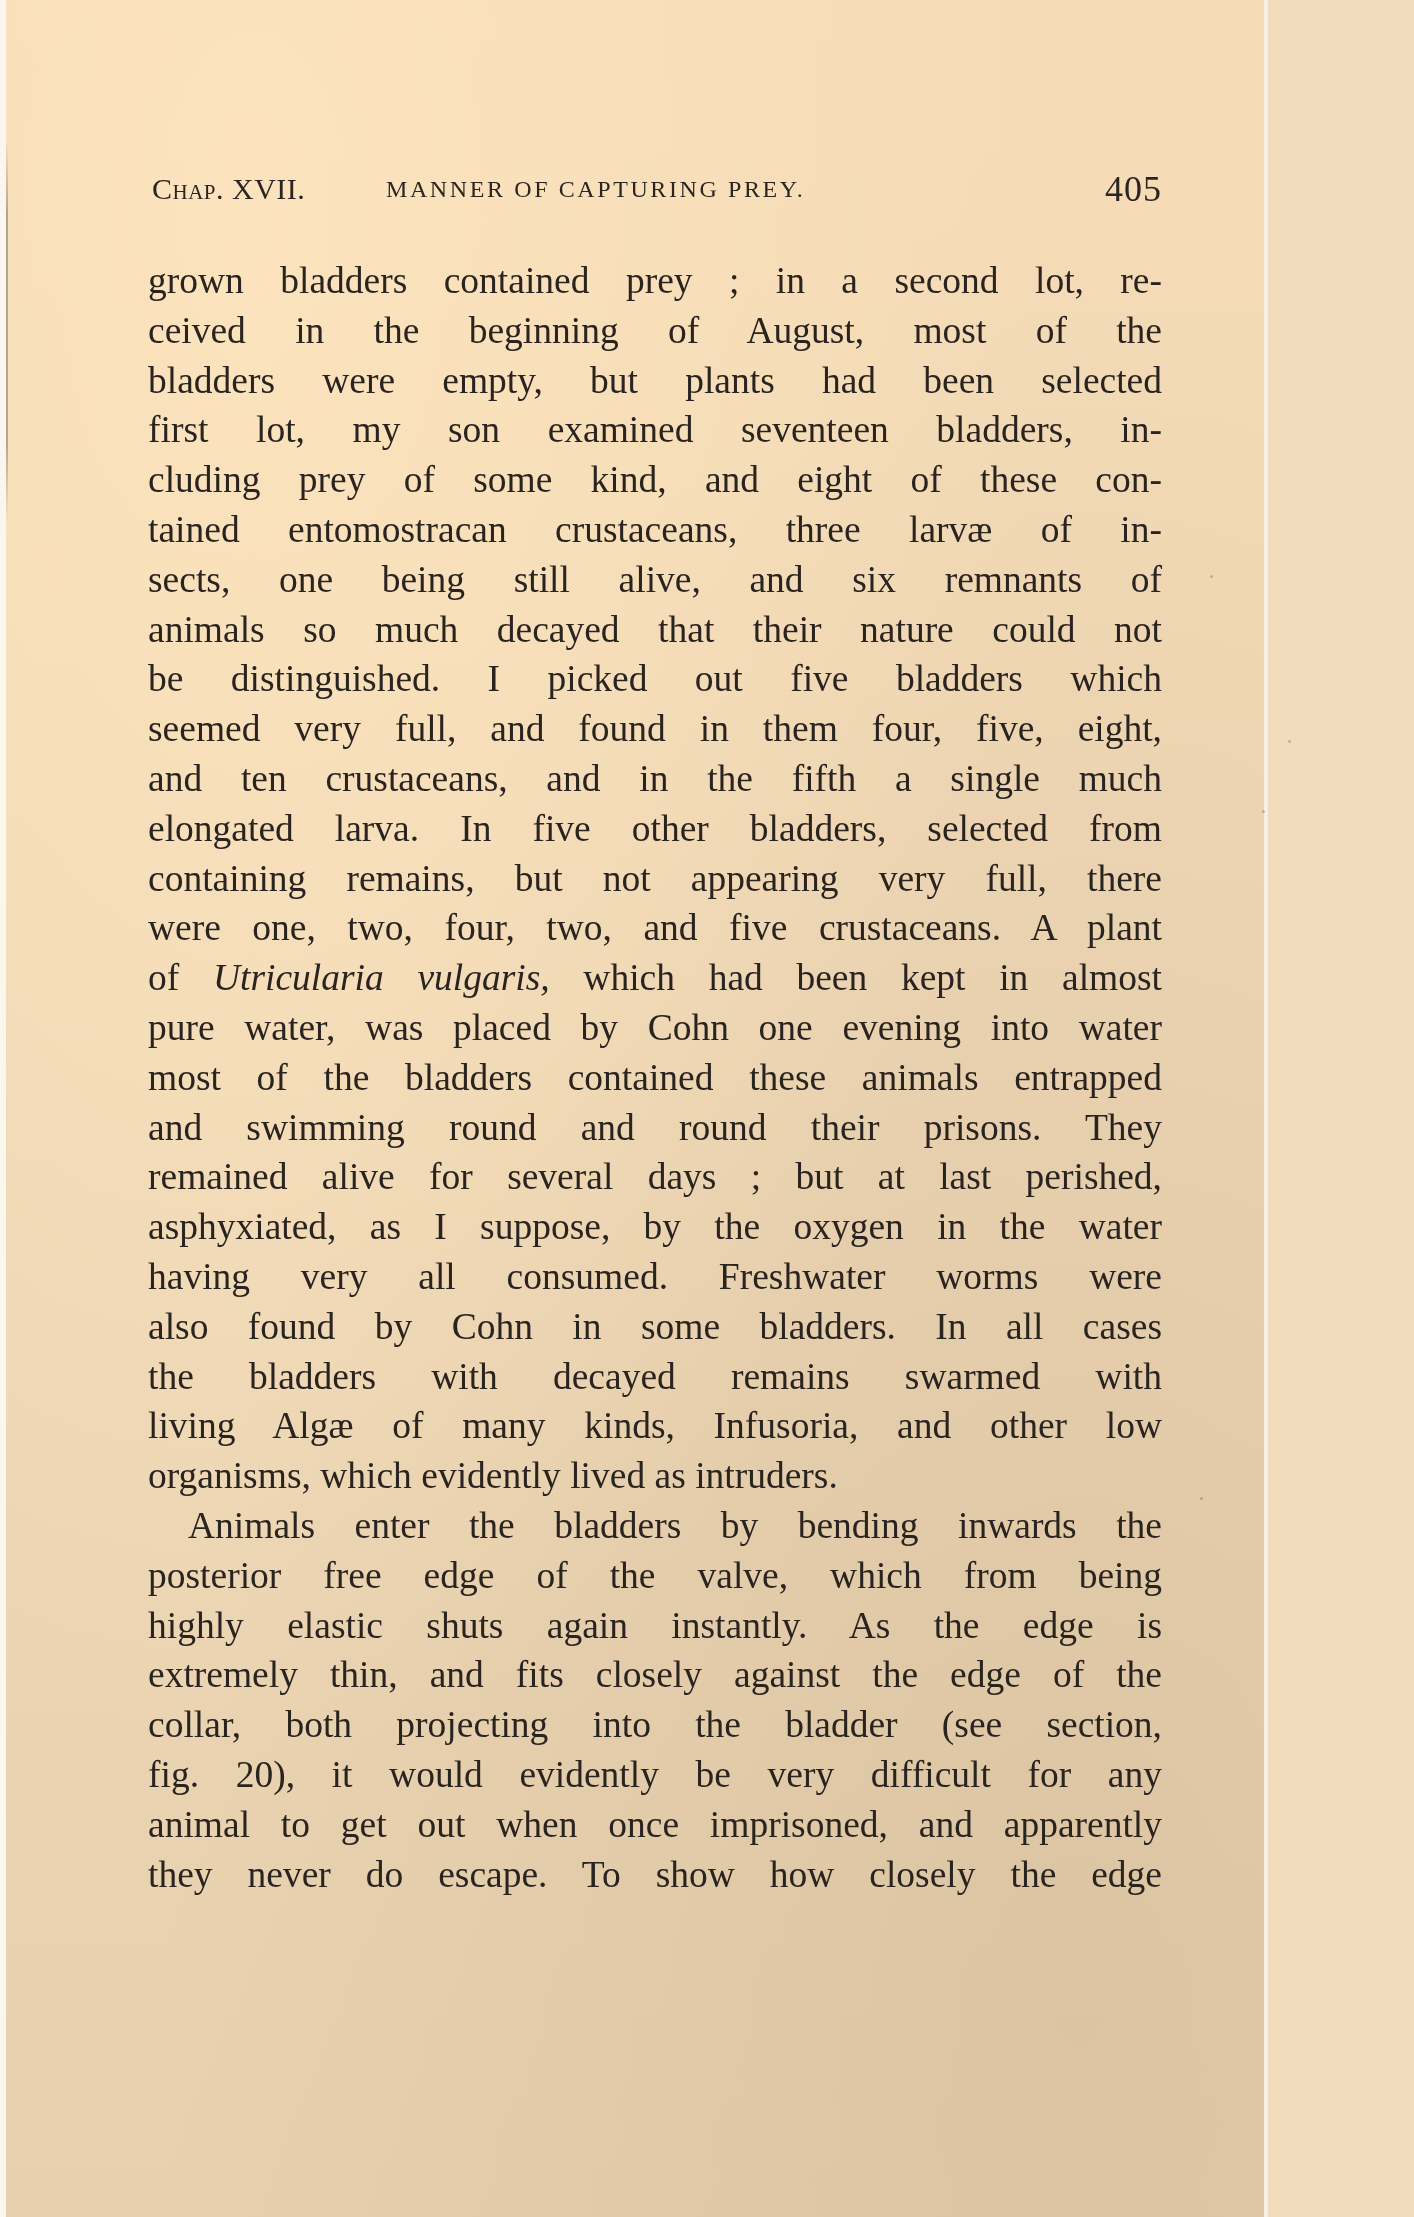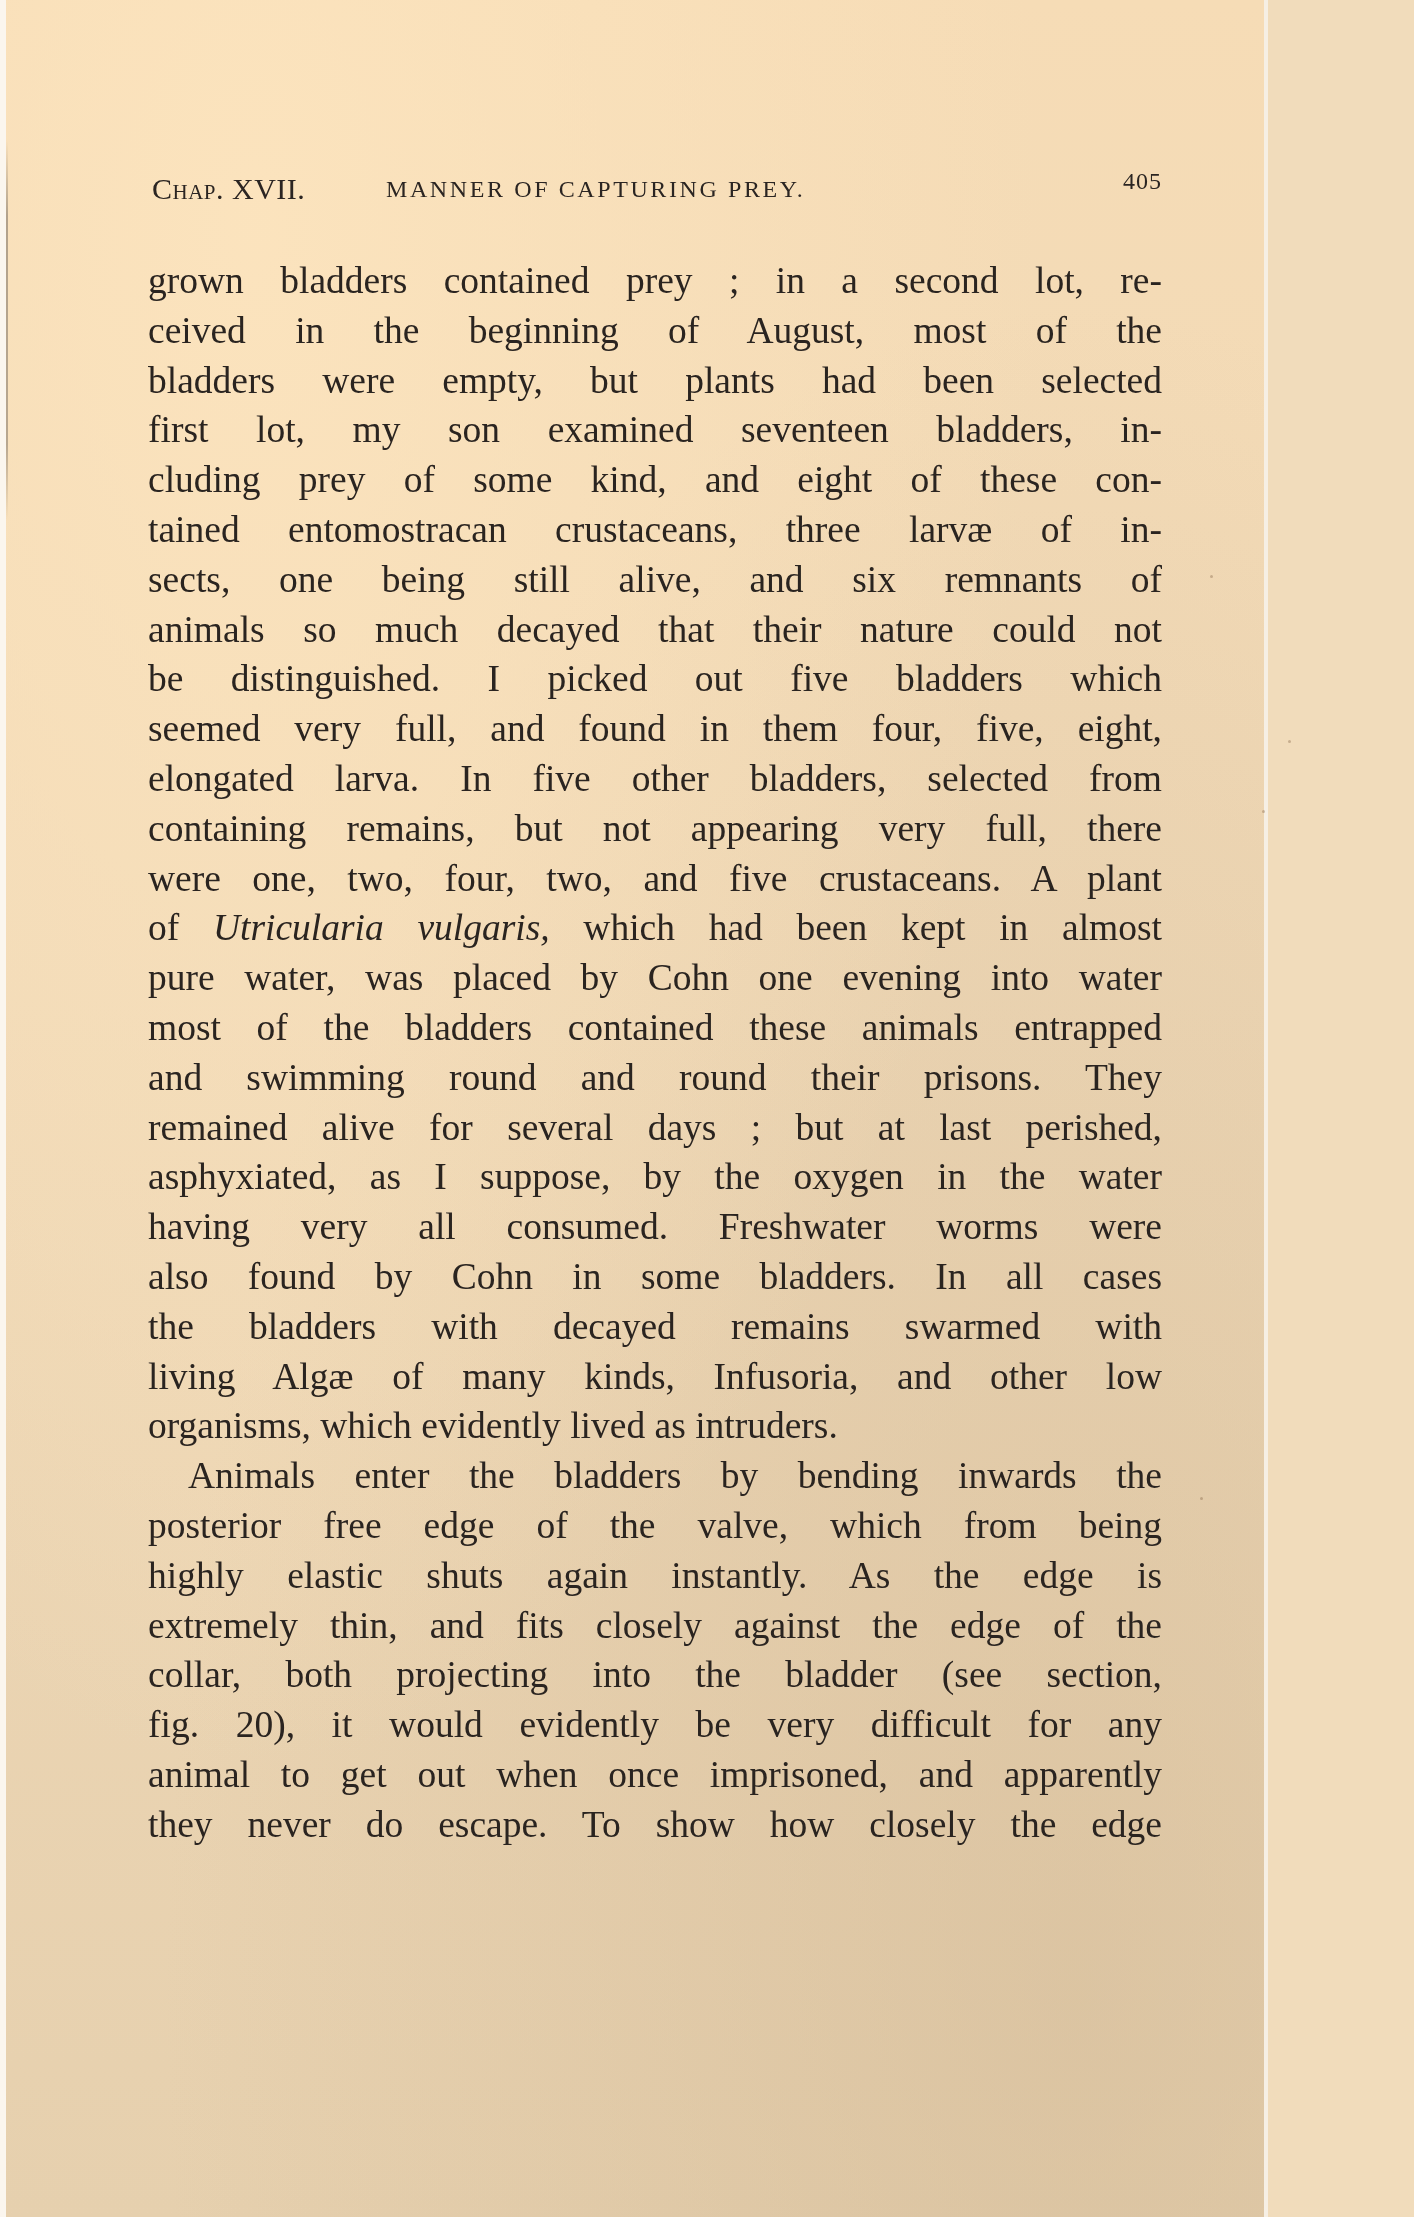--- a/index.html
+++ b/index.html
@@ -68,21 +68,21 @@
     position: absolute;
     left: 238px;
     top: 8px;
     font-size: 24px;
     letter-spacing: 2.6px;
   }
   .page-number {
     position: absolute;
     right: 0;
     top: 0;
-    font-size: 24px;
+    font-size: 36px;
     letter-spacing: 1px;
   }
   .body-text {
     position: absolute;
     left: 148px;
     top: 256px;
     width: 1014px;
     color: #2a2420;
     font-size: 37.5px;
   }
@@ -133,20 +133,21 @@
         <span class="line">grown bladders contained prey ; in a second lot, re-</span>
         <span class="line">ceived in the beginning of August, most of the</span>
         <span class="line">bladders were empty, but plants had been selected</span>
         <span class="line">first lot, my son examined seventeen bladders, in-</span>
         <span class="line">cluding prey of some kind, and eight of these con-</span>
         <span class="line">tained entomostracan crustaceans, three larvæ of in-</span>
         <span class="line">sects, one being still alive, and six remnants of</span>
         <span class="line">animals so much decayed that their nature could not</span>
         <span class="line">be distinguished. I picked out five bladders which</span>
         <span class="line">seemed very full, and found in them four, five, eight,</span>
+        <span class="line">and ten crustaceans, and in the fifth a single much</span>
         <span class="line">elongated larva. In five other bladders, selected from</span>
         <span class="line">containing remains, but not appearing very full, there</span>
         <span class="line">were one, two, four, two, and five crustaceans. A plant</span>
         <span class="line">of <em>Utricularia vulgaris,</em> which had been kept in almost</span>
         <span class="line">pure water, was placed by Cohn one evening into water</span>
         <span class="line">most of the bladders contained these animals entrapped</span>
         <span class="line">and swimming round and round their prisons. They</span>
         <span class="line">remained alive for several days ; but at last perished,</span>
         <span class="line">asphyxiated, as I suppose, by the oxygen in the water</span>
         <span class="line">having very all consumed. Freshwater worms were</span>

